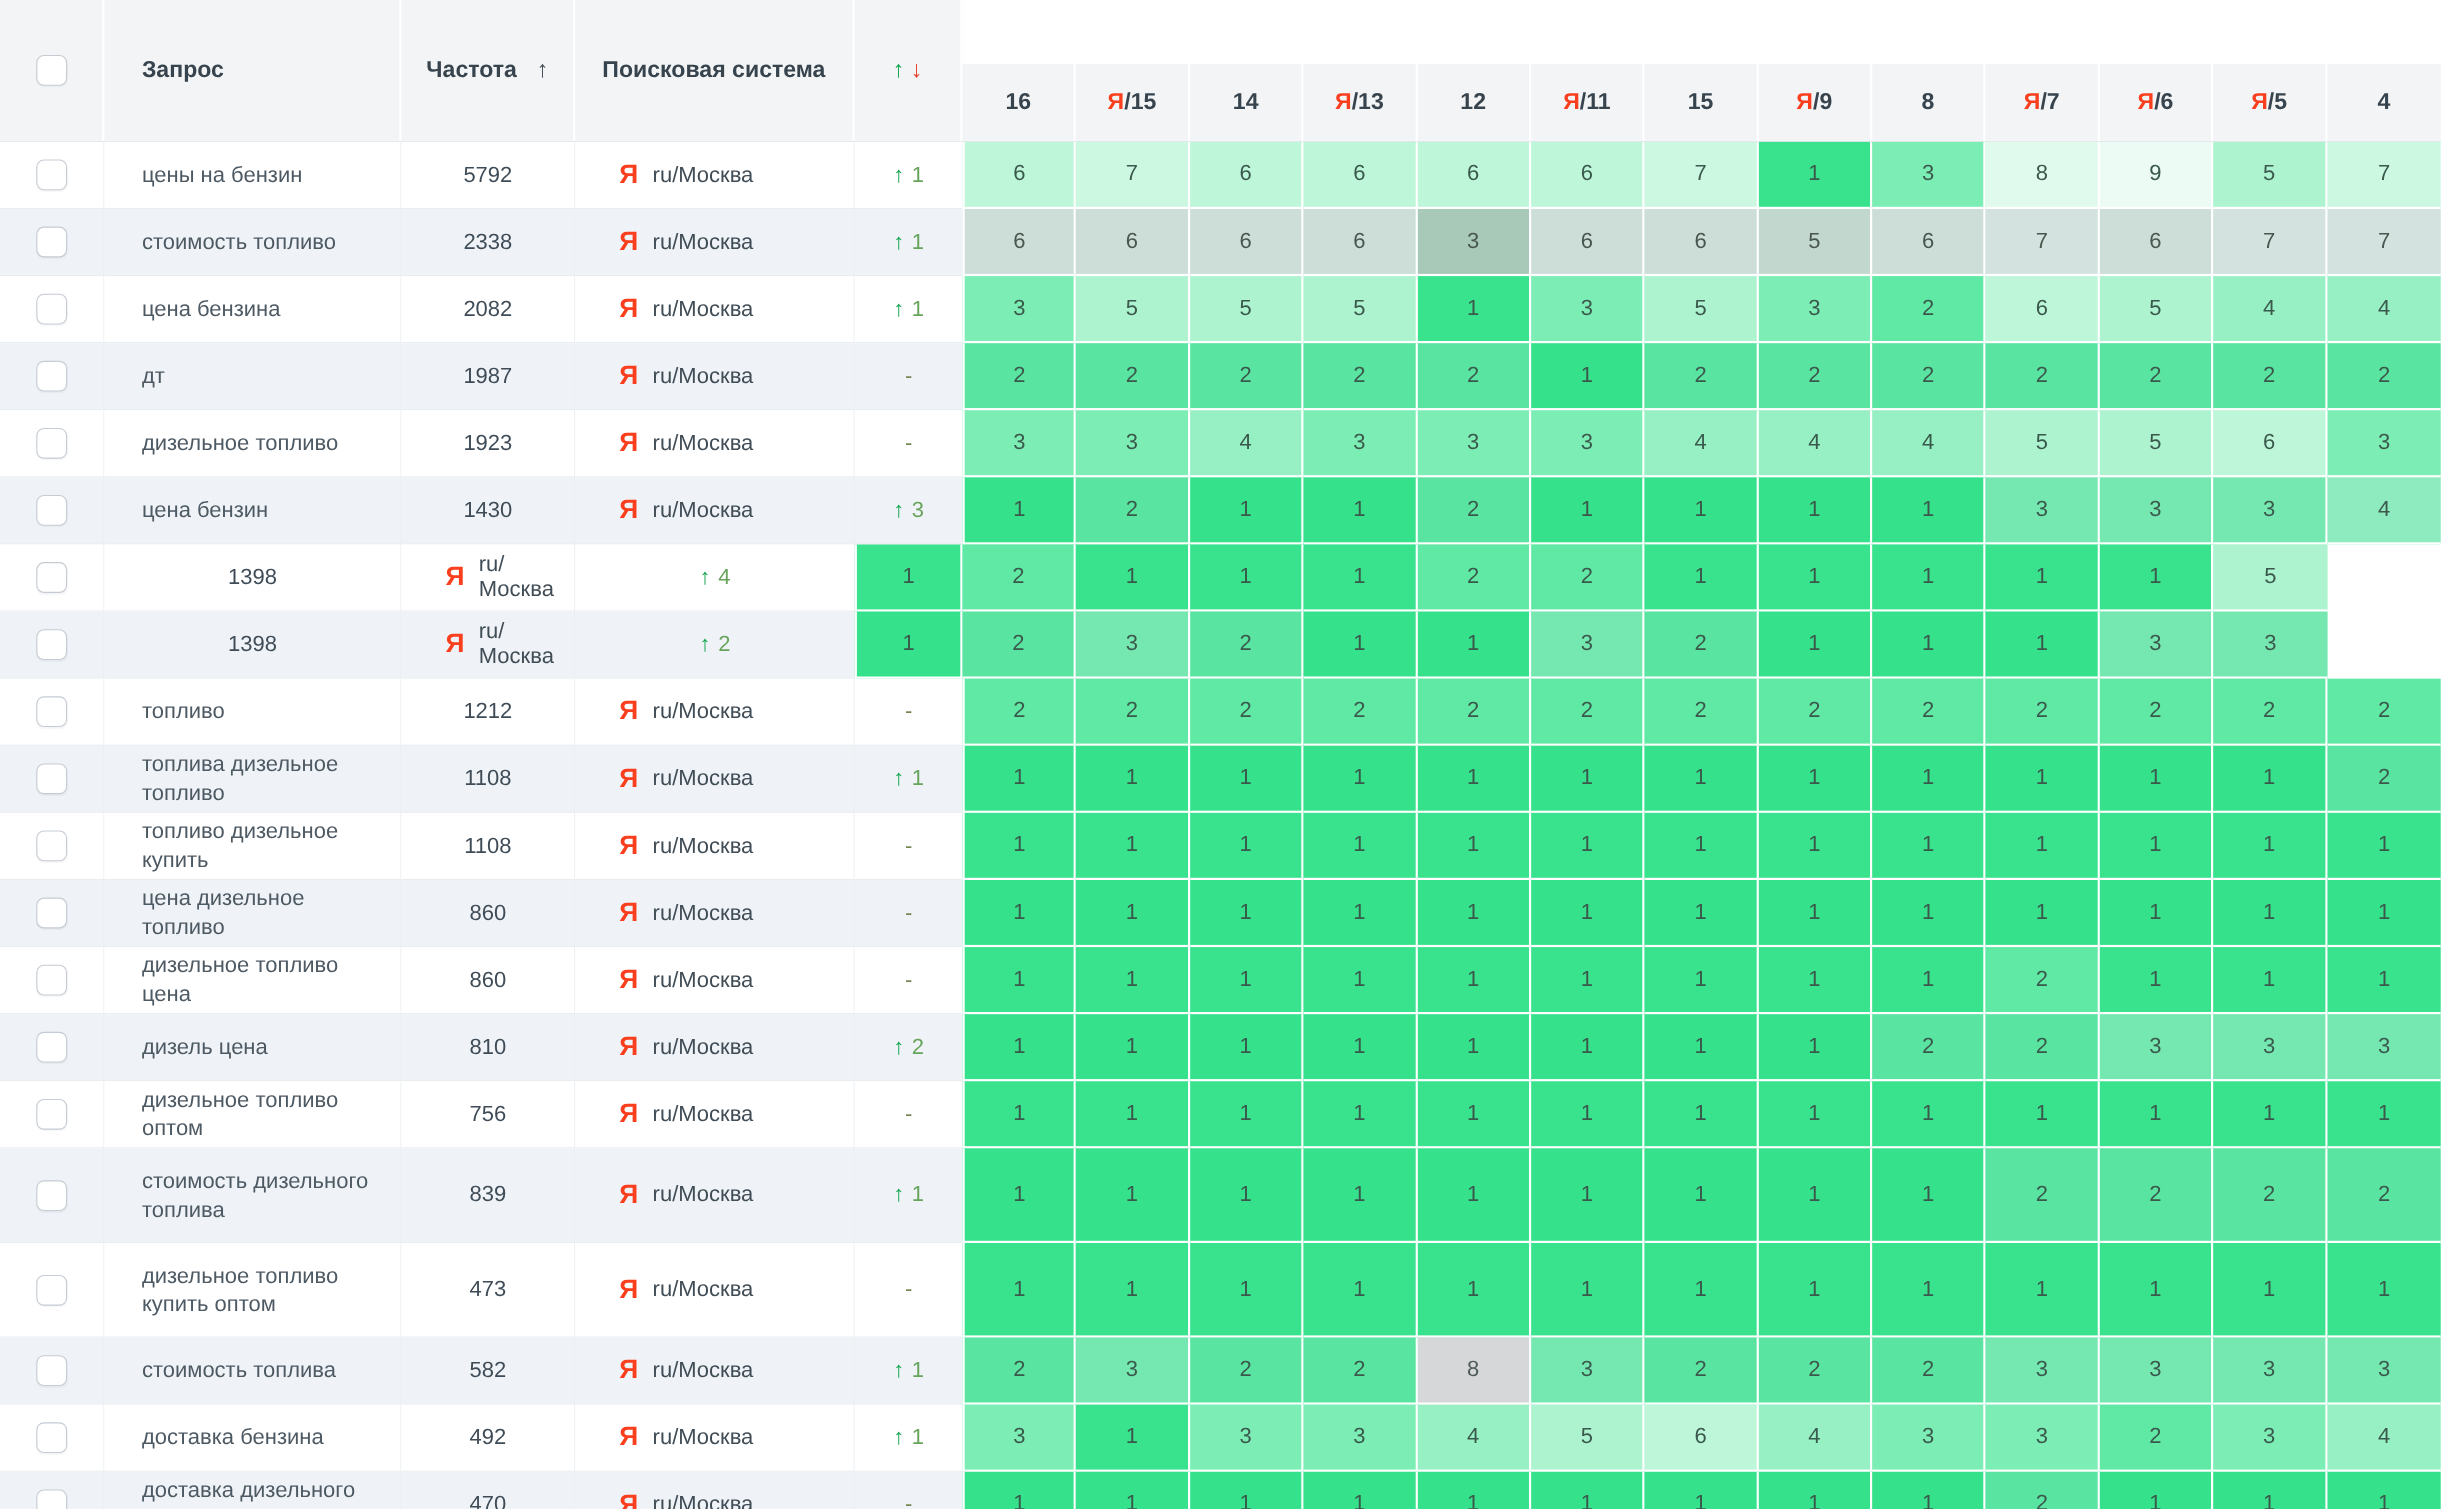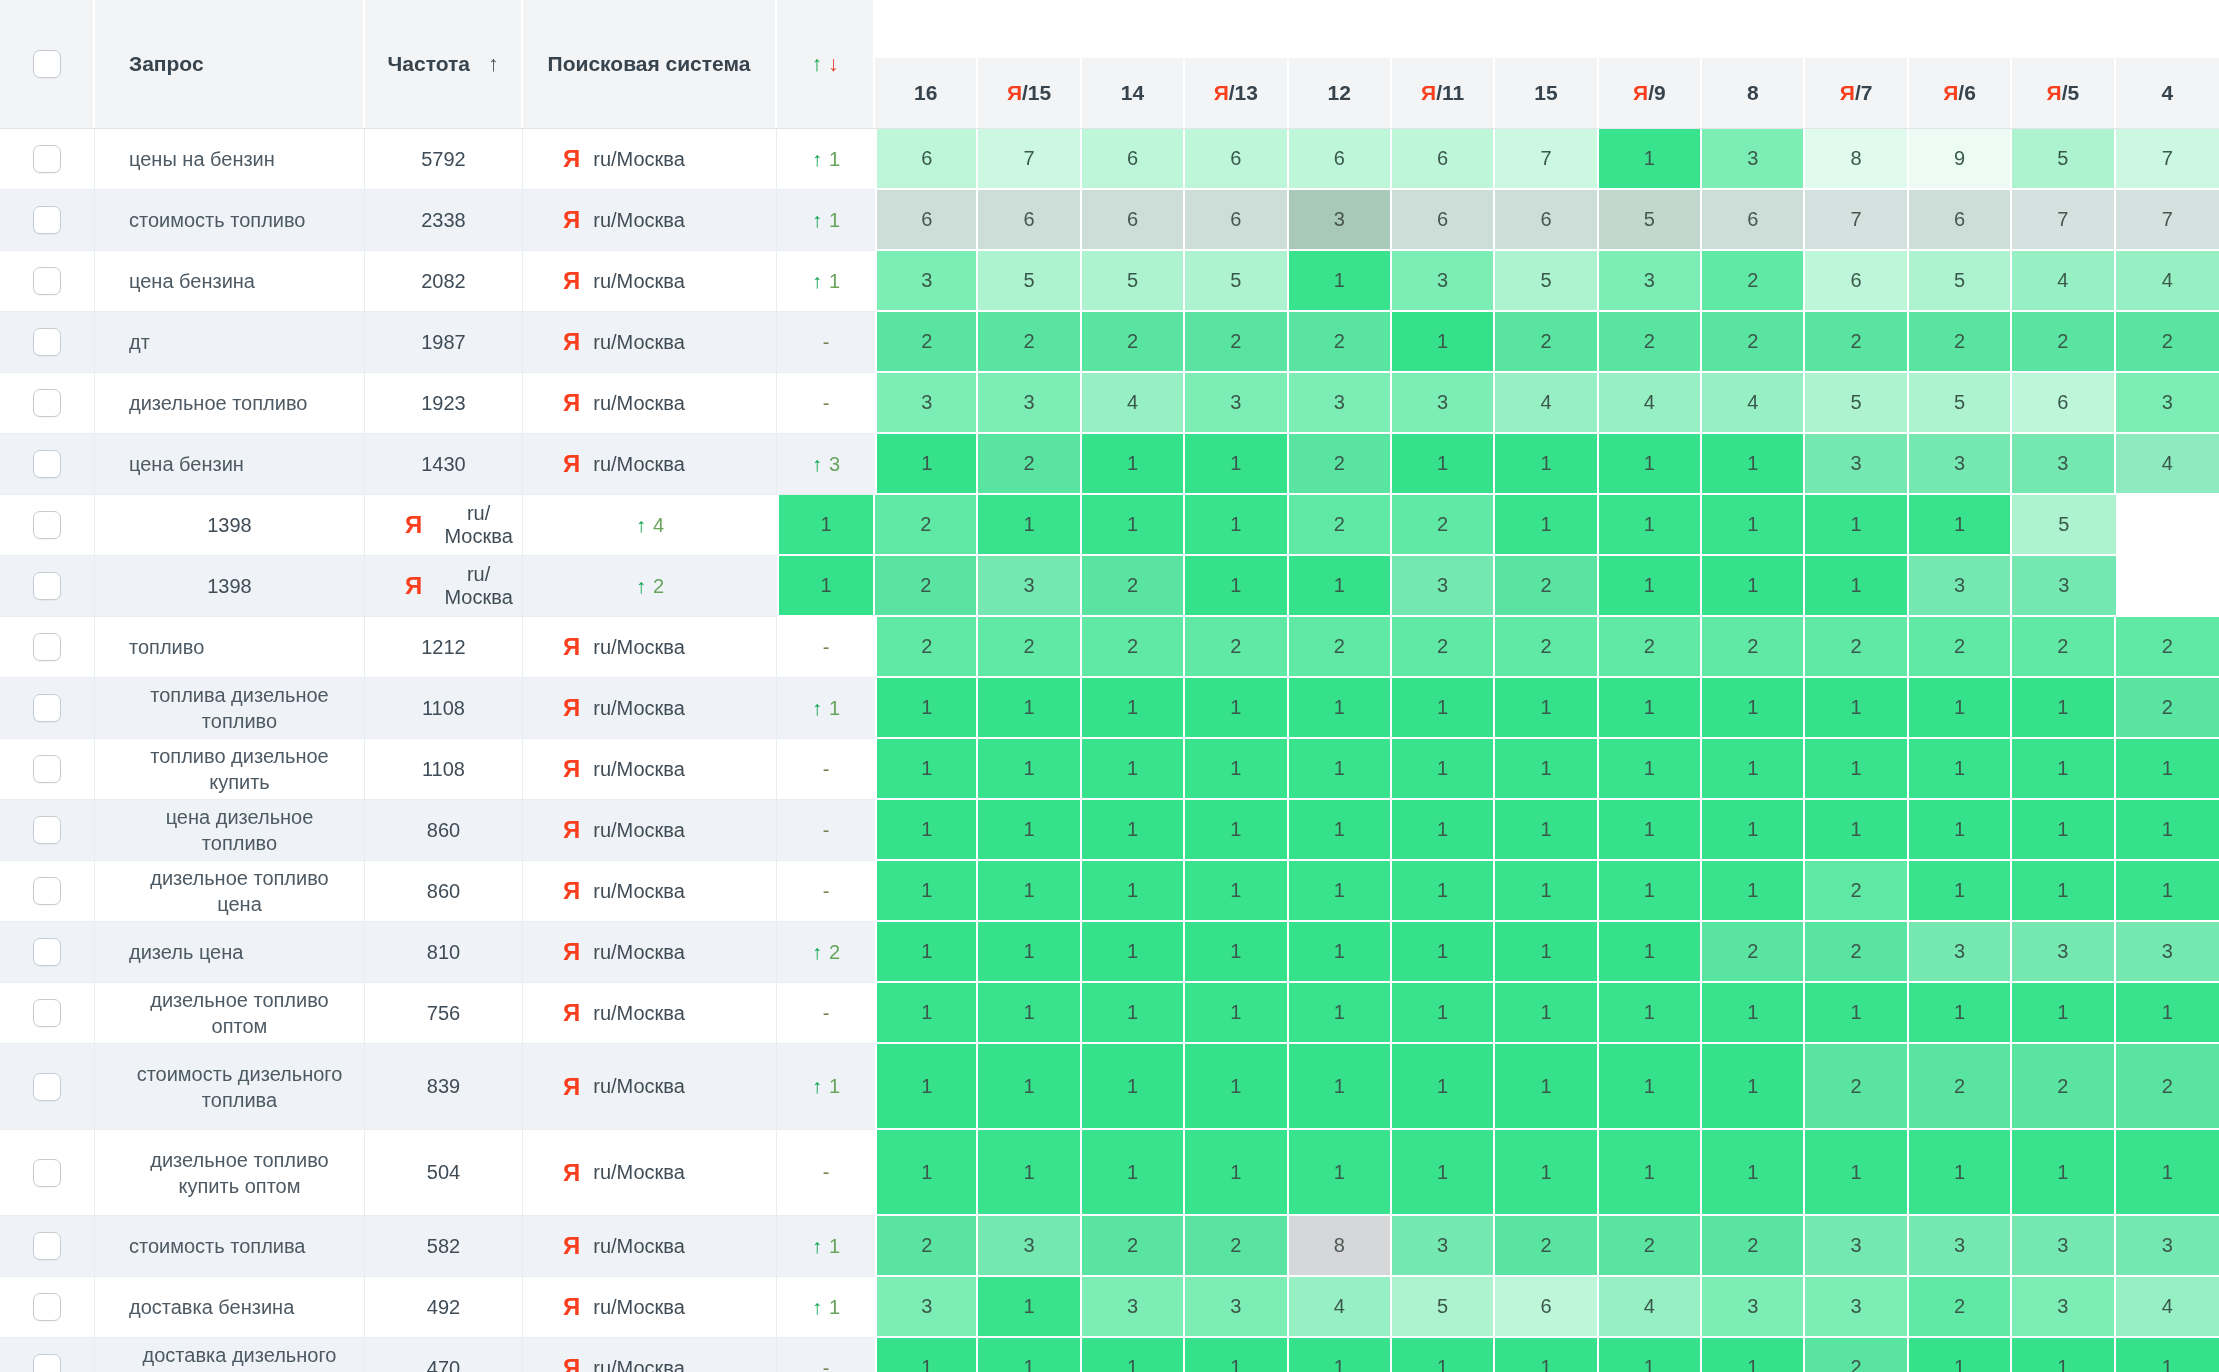--- a/index.html
+++ b/index.html
@@ -34,21 +34,21 @@
   .arrow-up{color:#10a44d;font-weight:bold;}
   .arrow-down{color:#e8402c;font-weight:bold;}
   .updown{display:flex;gap:6px;font-size:21px;}
   
   .cbx{
     width:26px;height:26px;background:#fff;
     border:1px solid #c6ccd3;border-radius:7px;
     box-shadow:0 1px 1px rgba(0,0,0,.04);
   }
   
-  .row{height:61px;text-align:center;}
+  .row{height:61px;}
   .row.tall{height:86px;}
   .lcell{
     display:flex;align-items:center;background:#fff;
     border-right:1px solid #eaedf0;
     border-bottom:1px solid #e9edf0;
     color:#4d5963;font-size:20px;
   }
   .row.striped .lcell{background:#eff3f7;}
   .c-check{justify-content:center;}
   .c-query{padding-left:34px;padding-right:14px;line-height:1.3;}
@@ -546,21 +546,21 @@
         <div class="c-pos" style="background: rgb(90, 228, 161);">2</div>
         <div class="c-pos" style="background: rgb(90, 228, 161);">2</div>
         <div class="c-pos" style="background: rgb(90, 228, 161);">2</div>
         <div class="c-pos last" style="background: rgb(90, 228, 161);">2</div>
       </div>
       <div class="row cols tall">
         <div class="lcell c-check">
           <div class="cbx"></div>
         </div>
         <div class="lcell c-query">дизельное топливо купить оптом</div>
-        <div class="lcell c-freq">504</div>
+        <div class="lcell c-freq">473</div>
         <div class="lcell c-engine">
           <span class="ya">Я</span>
           <span>ru/Москва</span>
         </div>
         <div class="lcell c-change">
           <span class="dash">-</span>
         </div>
         <div class="c-pos first" style="background: rgb(57, 227, 142);">1</div>
         <div class="c-pos" style="background: rgb(57, 227, 142);">1</div>
         <div class="c-pos" style="background: rgb(57, 227, 142);">1</div>

